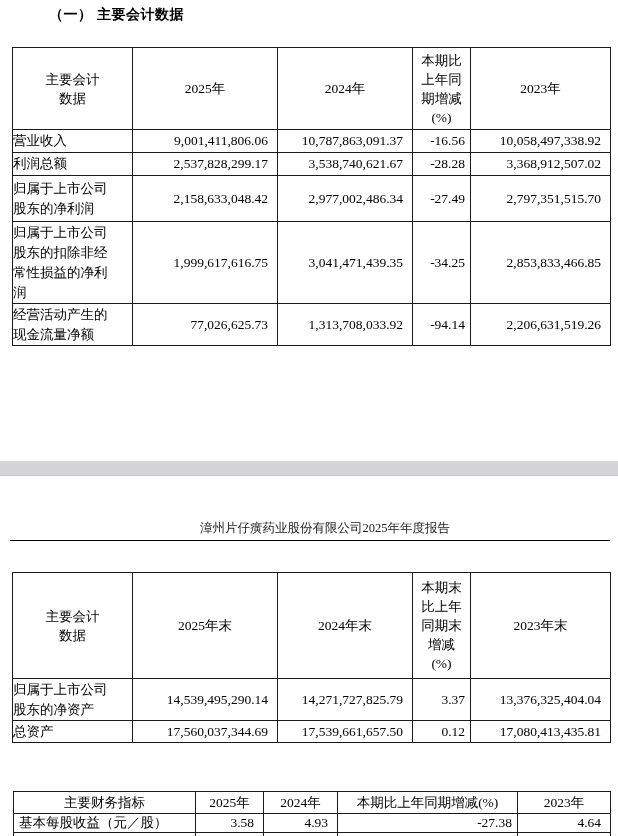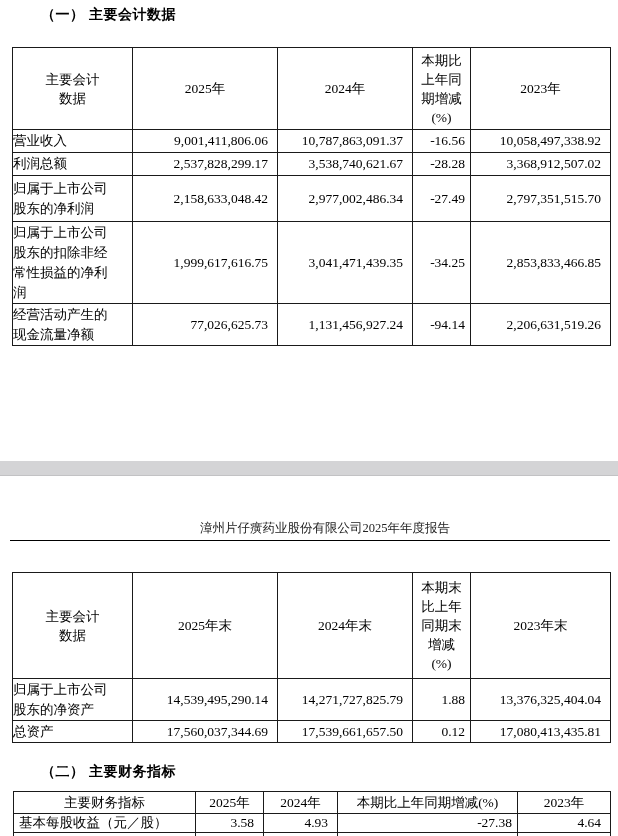--- a/index.html
+++ b/index.html
@@ -1,19 +1,19 @@
 <!DOCTYPE html>
 <html><head>
 <meta charset="utf-8">
 <style>
   html,body{margin:0;padding:0;background:#ffffff;}
   #page{position:relative;width:618px;height:836px;background:#ffffff;overflow:hidden;
         font-family:"Liberation Serif","DejaVu Serif",serif;color:#111;}
 
-  .sec-title{position:absolute;left:41px;font-family:"Liberation Sans","DejaVu Sans",sans-serif;
+  .sec-title{position:absolute;left:49px;font-family:"Liberation Sans","DejaVu Sans",sans-serif;
              font-weight:bold;font-size:14px;color:#000;letter-spacing:.5px;}
   #sec1-title{top:6px;}
   #sec2-title{top:763px;}
 
   #unit-line{position:absolute;top:28px;right:4px;font-size:13.5px;color:#000;}
   #unit-line .gap{display:inline-block;width:26px;}
 
   table.fin{position:absolute;border-collapse:collapse;table-layout:fixed;}
   table.fin td{border:1px solid #1a1a1a;vertical-align:middle;font-size:13.5px;color:#000;
                padding:0;overflow:hidden;}
@@ -103,21 +103,21 @@
 润</td>
       <td class="c-num">1,999,617,616.75</td>
       <td class="c-num">3,041,471,439.35</td>
       <td class="c-pct">-34.25</td>
       <td class="c-num">2,853,833,466.85</td>
     </tr>
     <tr class="r5">
       <td class="c-label">经营活动产生的
 现金流量净额</td>
       <td class="c-num">77,026,625.73</td>
-      <td class="c-num">1,131,456,927.24</td>
+      <td class="c-num">1,313,708,033.92</td>
       <td class="c-pct">-94.14</td>
       <td class="c-num">2,206,631,519.26</td>
     </tr>
   </tbody>
     </table>
 
 
   <div id="page-band"></div>
 
   <div id="report-header">漳州片仔癀药业股份有限公司2025年年度报告</div>
@@ -142,34 +142,33 @@
 同期末
 增减
 (%)</td>
       <td class="c-head">2023年末</td>
     </tr>
     <tr class="r1">
       <td class="c-label">归属于上市公司
 股东的净资产</td>
       <td class="c-num">14,539,495,290.14</td>
       <td class="c-num">14,271,727,825.79</td>
-      <td class="c-pct">1.88</td>
+      <td class="c-pct">3.37</td>
       <td class="c-num">13,376,325,404.04</td>
     </tr>
     <tr class="r2">
       <td class="c-label">总资产</td>
       <td class="c-num">17,560,037,344.69</td>
       <td class="c-num">17,539,661,657.50</td>
       <td class="c-pct">0.12</td>
       <td class="c-num">17,080,413,435.81</td>
     </tr>
   </tbody>
     </table>
 
-  <div id="sec2-title" class="sec-title">（二） 主要财务指标</div>
 
   <table id="table3" class="fin">
     <colgroup>
         <col style="width:182px">
         <col style="width:68px">
         <col style="width:74px">
         <col style="width:180px">
         <col style="width:93px">
       </colgroup>
     <tbody>

